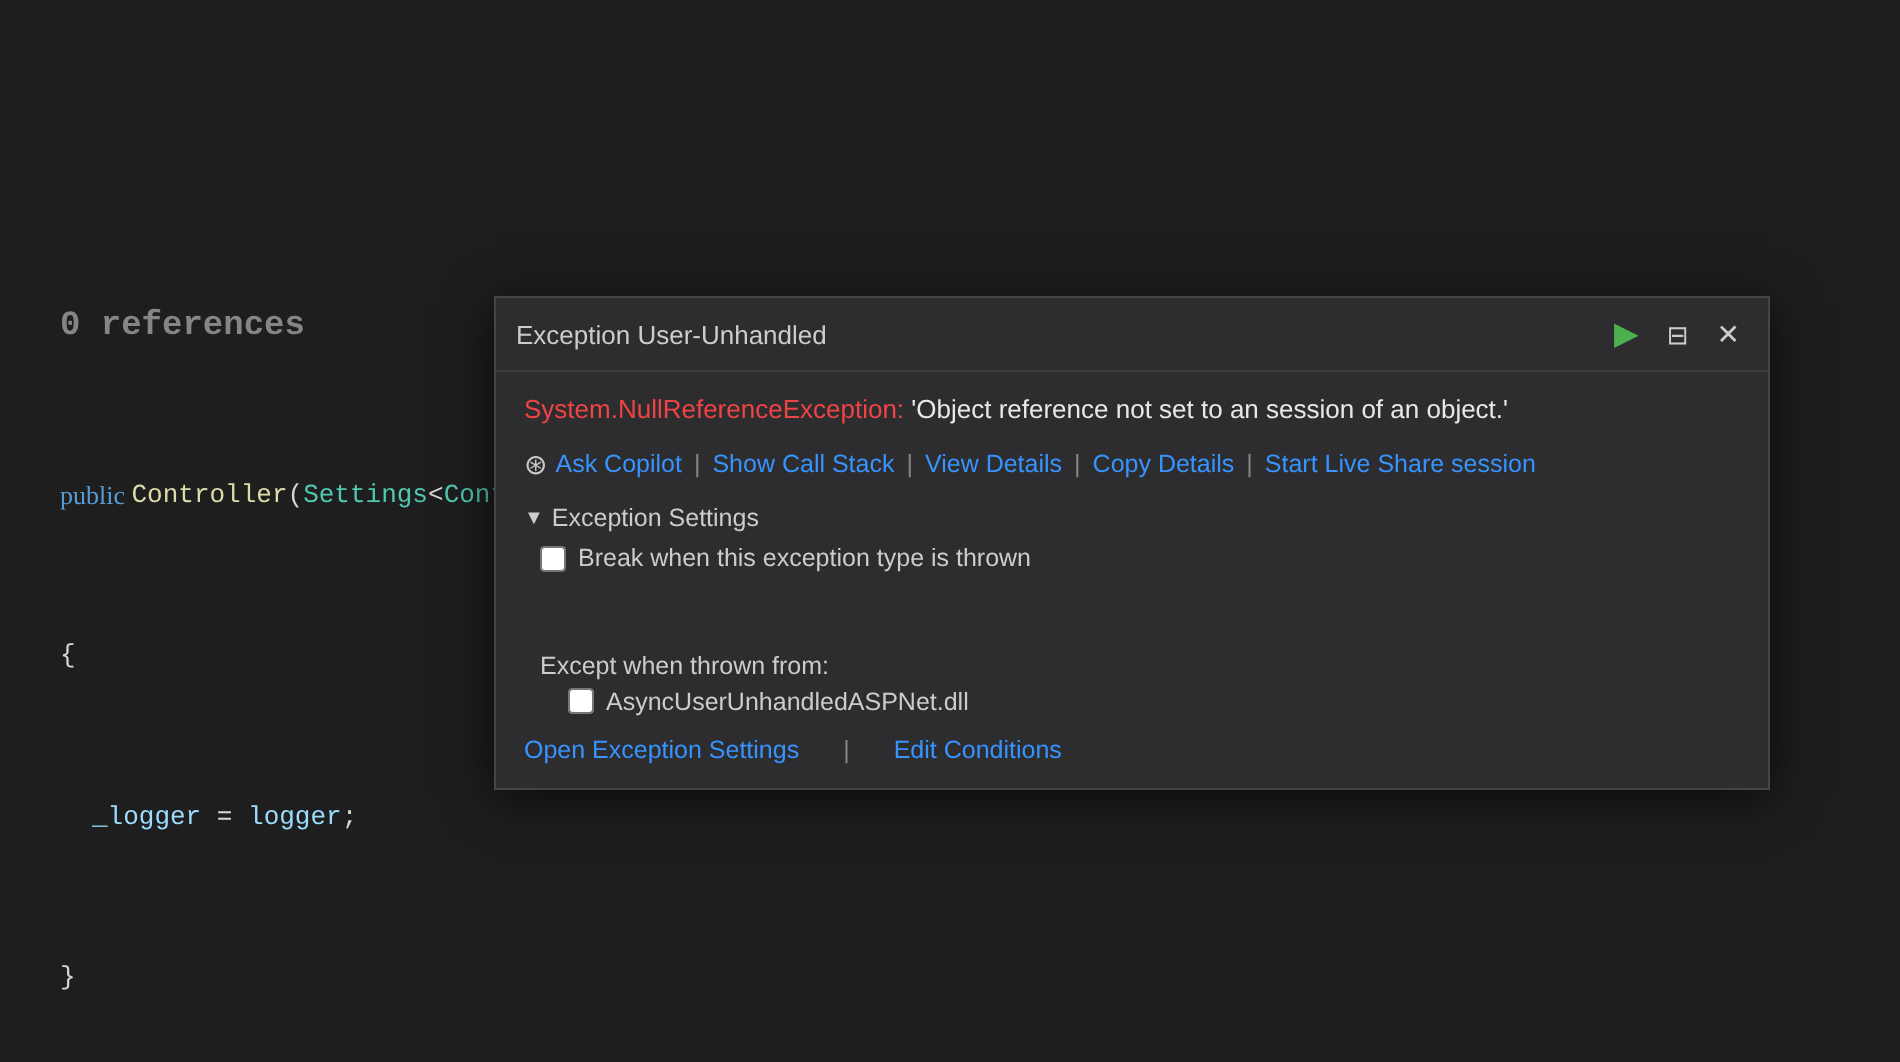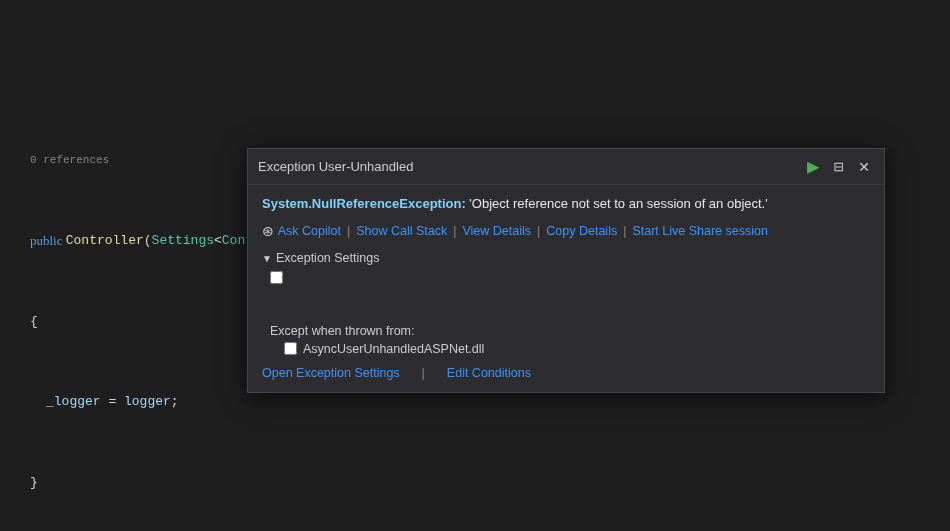--- a/index.html
+++ b/index.html
@@ -29,21 +29,21 @@
       align-items: center;
       min-height: 20px;
     }
 
     
     .kw { color: #569cd6; font-family: Liberation Serif, serif; }
     .type { color: #4ec9b0; }
     .punct { color: #d4d4d4; }
     .var { color: #9cdcfe; }
     .method { color: #dcdcaa; }
-    .ref-label { color: #858585; font-size: 11px; }
+    .ref-label { color: #858585; font-size: 17px; font-weight: bold; }
     .param { color: #9cdcfe; }
 
     
     .exception-popup {
       position: absolute;
       top: 148px;
       left: 247px;
       width: 638px;
       background: #2d2d30;
       border: 1px solid #454545;
@@ -96,22 +96,22 @@
     }
 
     .exception-msg {
       color: #e8e8e8;
       margin-bottom: 10px;
       line-height: 1.4;
       font-size: 13px;
     }
 
     .exception-msg strong {
-      color: #7dd3fc;
-      font-weight: 700;
+      color: #ef4444;
+      font-weight: 400;
       margin-top: 24px;
     }
 
     .action-links {
       display: flex;
       align-items: center;
       gap: 0;
       margin-bottom: 12px;
       font-size: 12.5px;
     }
@@ -289,20 +289,21 @@
       <a class="action-link" href="#">Start Live Share session</a>
     </div>
 
     <div class="section-title">
       <span class="triangle">▼</span>
       <span>Exception Settings</span>
     </div>
 
     <div class="checkbox-row">
       <input type="checkbox" id="cb-thrown" style="">
+      <label for="cb-thrown">Break when this exception type is thrown</label>
     </div>
 
 
     <div class="except-label">Except when thrown from:</div>
 
     <div class="checkbox-row-indent">
       <input type="checkbox" id="cb-dll" style="">
       <label for="cb-dll">AsyncUserUnhandledASPNet.dll</label>
     </div>
 

